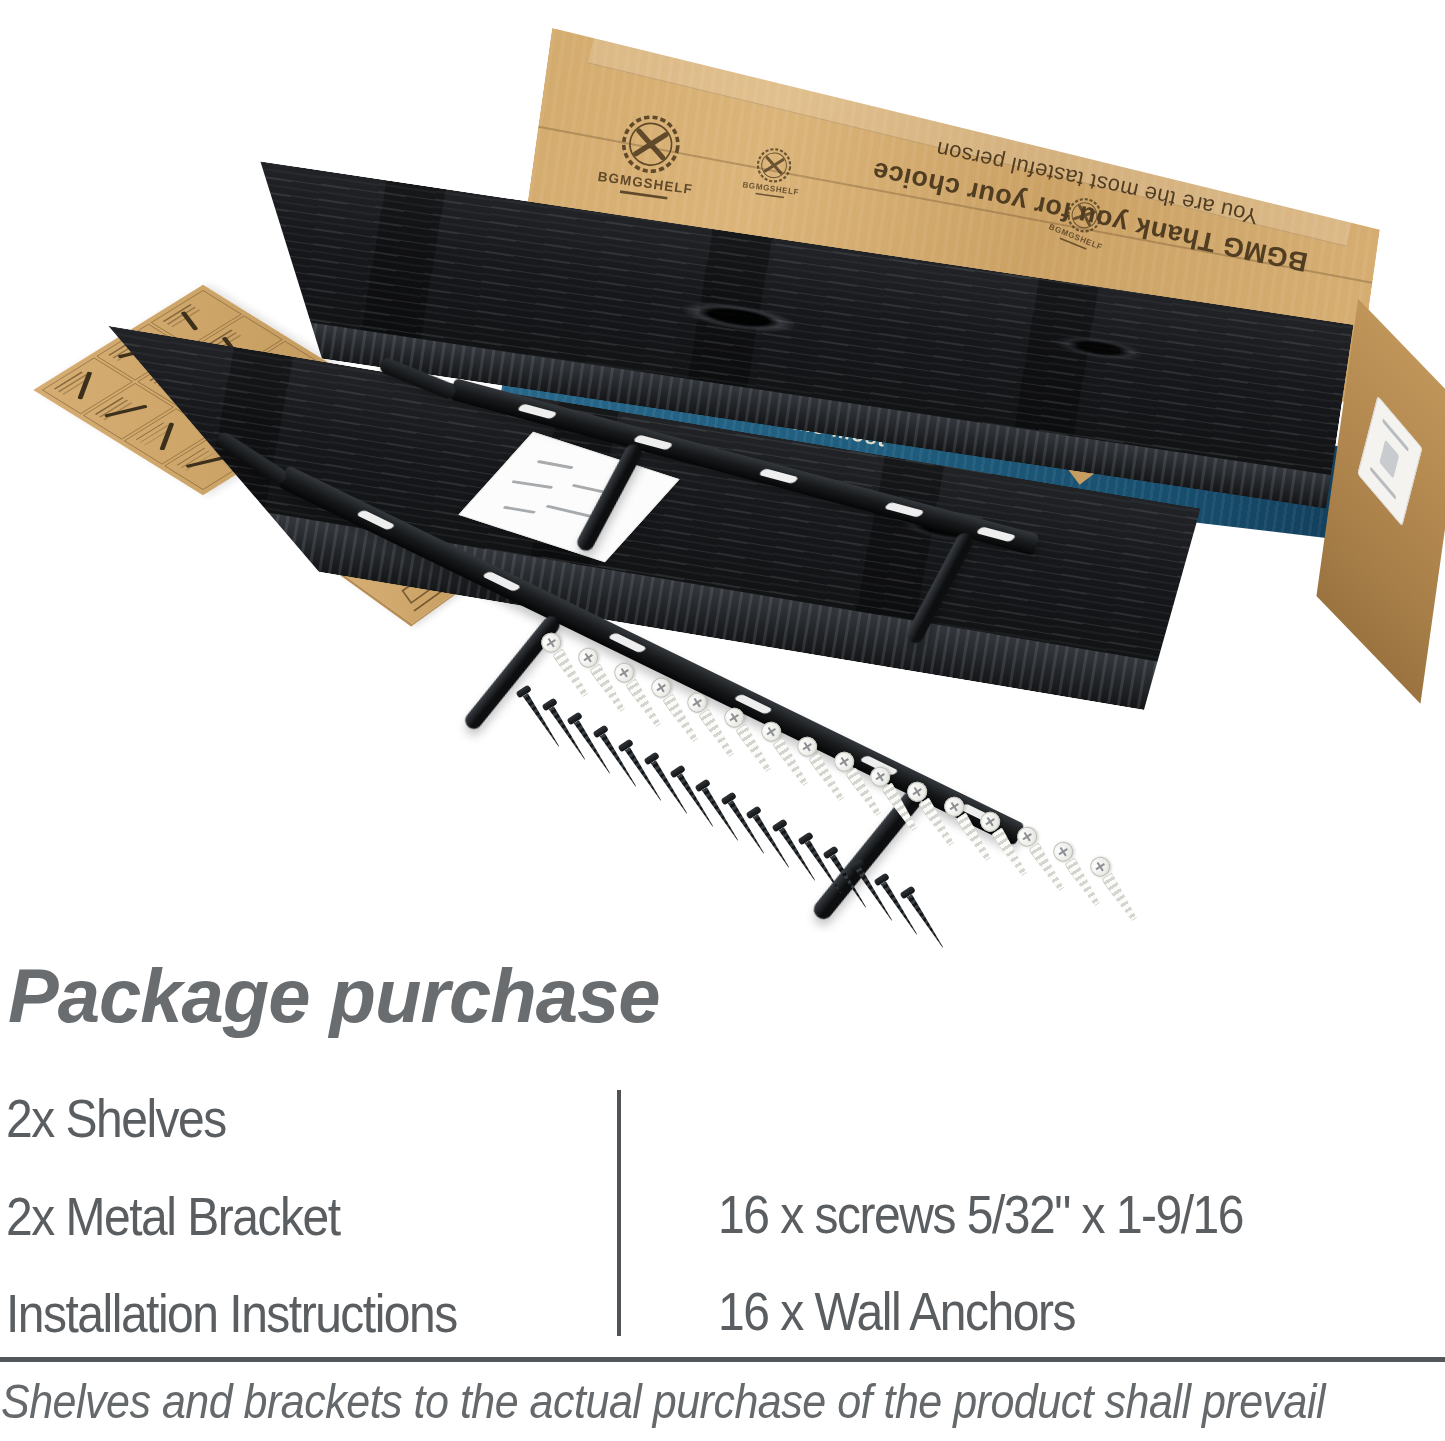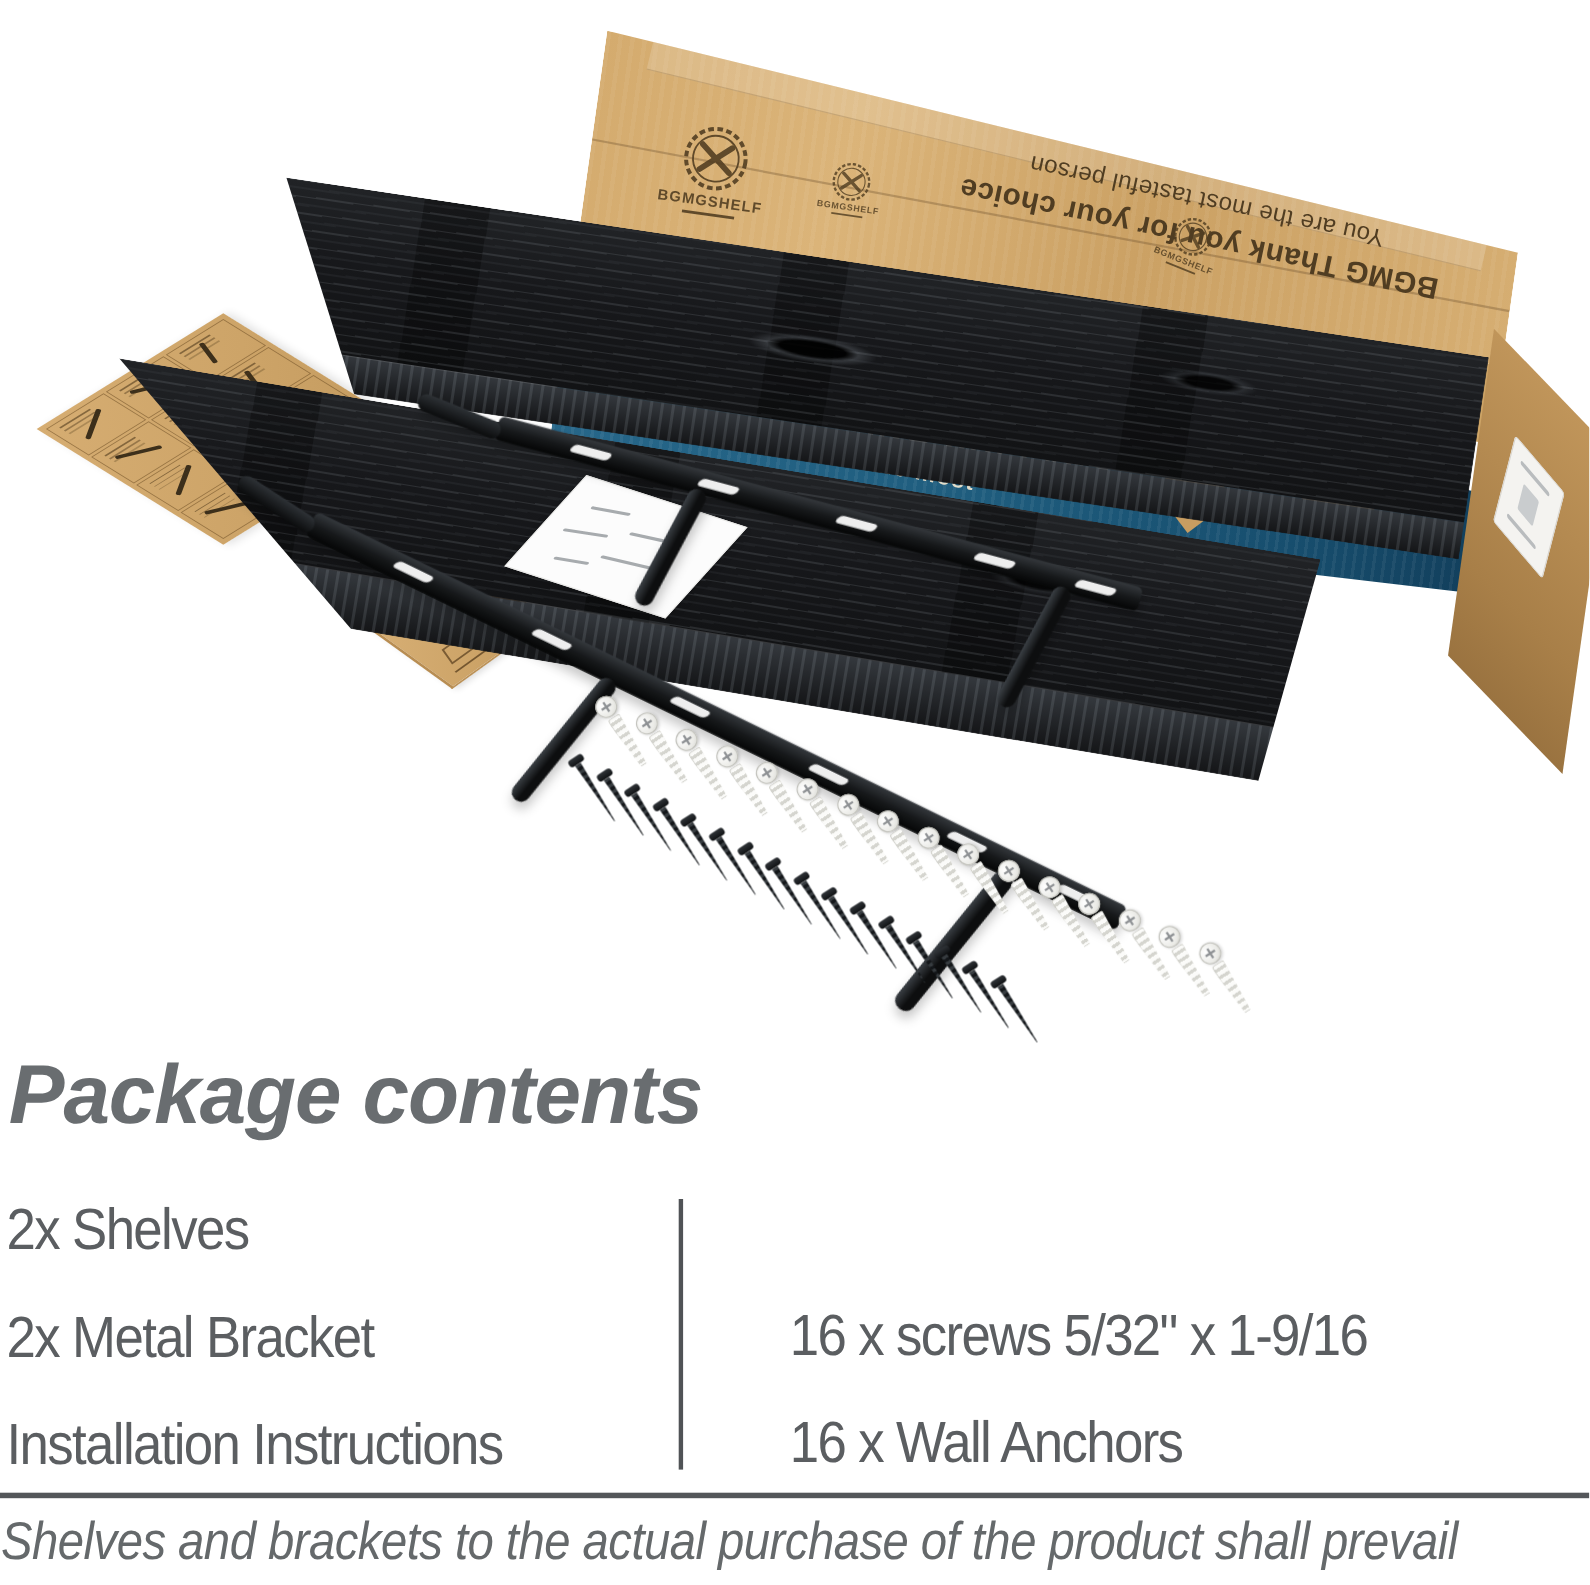--- a/index.html
+++ b/index.html
@@ -450,21 +450,21 @@
           <i class="a-body"></i>
         </div>
         <div class="anchor" style="left: 549px; top: 223.5px;">
           <i class="a-head"></i>
           <i class="a-body"></i>
         </div>
       </div>
   </div>
 
   <div class="contents">
-    <h1 class="pkg-title">Package contents</h1>
+    <h1 class="pkg-title">Package purchase</h1>
 
     <div class="item li0">2x Shelves</div>
     <div class="item li1">2x Metal Bracket</div>
     <div class="item li2">Installation Instructions</div>
 
     <div class="v-divider"></div>
 
     <div class="item ri0">16 x screws 5/32" x 1-9/16</div>
     <div class="item ri1">16 x Wall Anchors</div>
 

